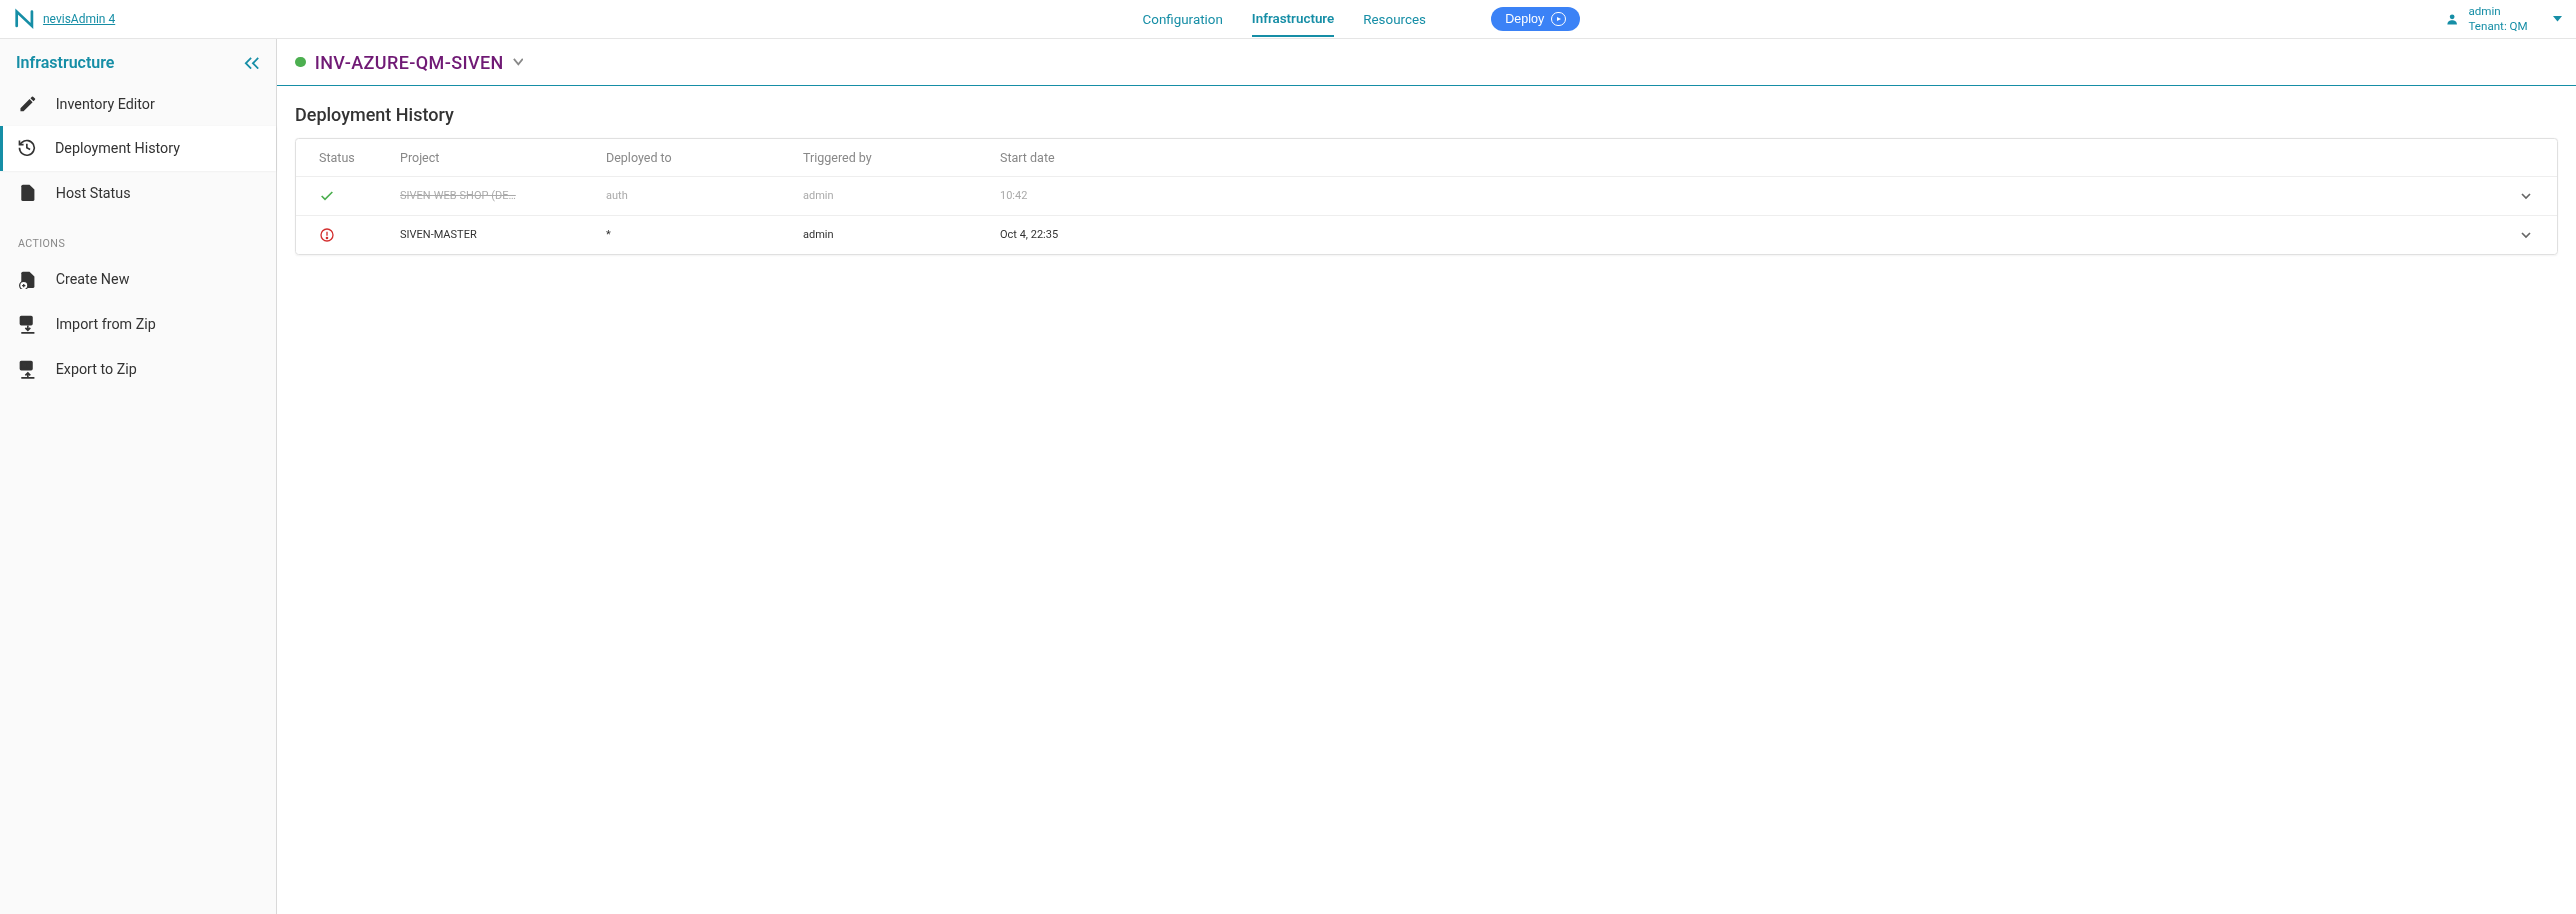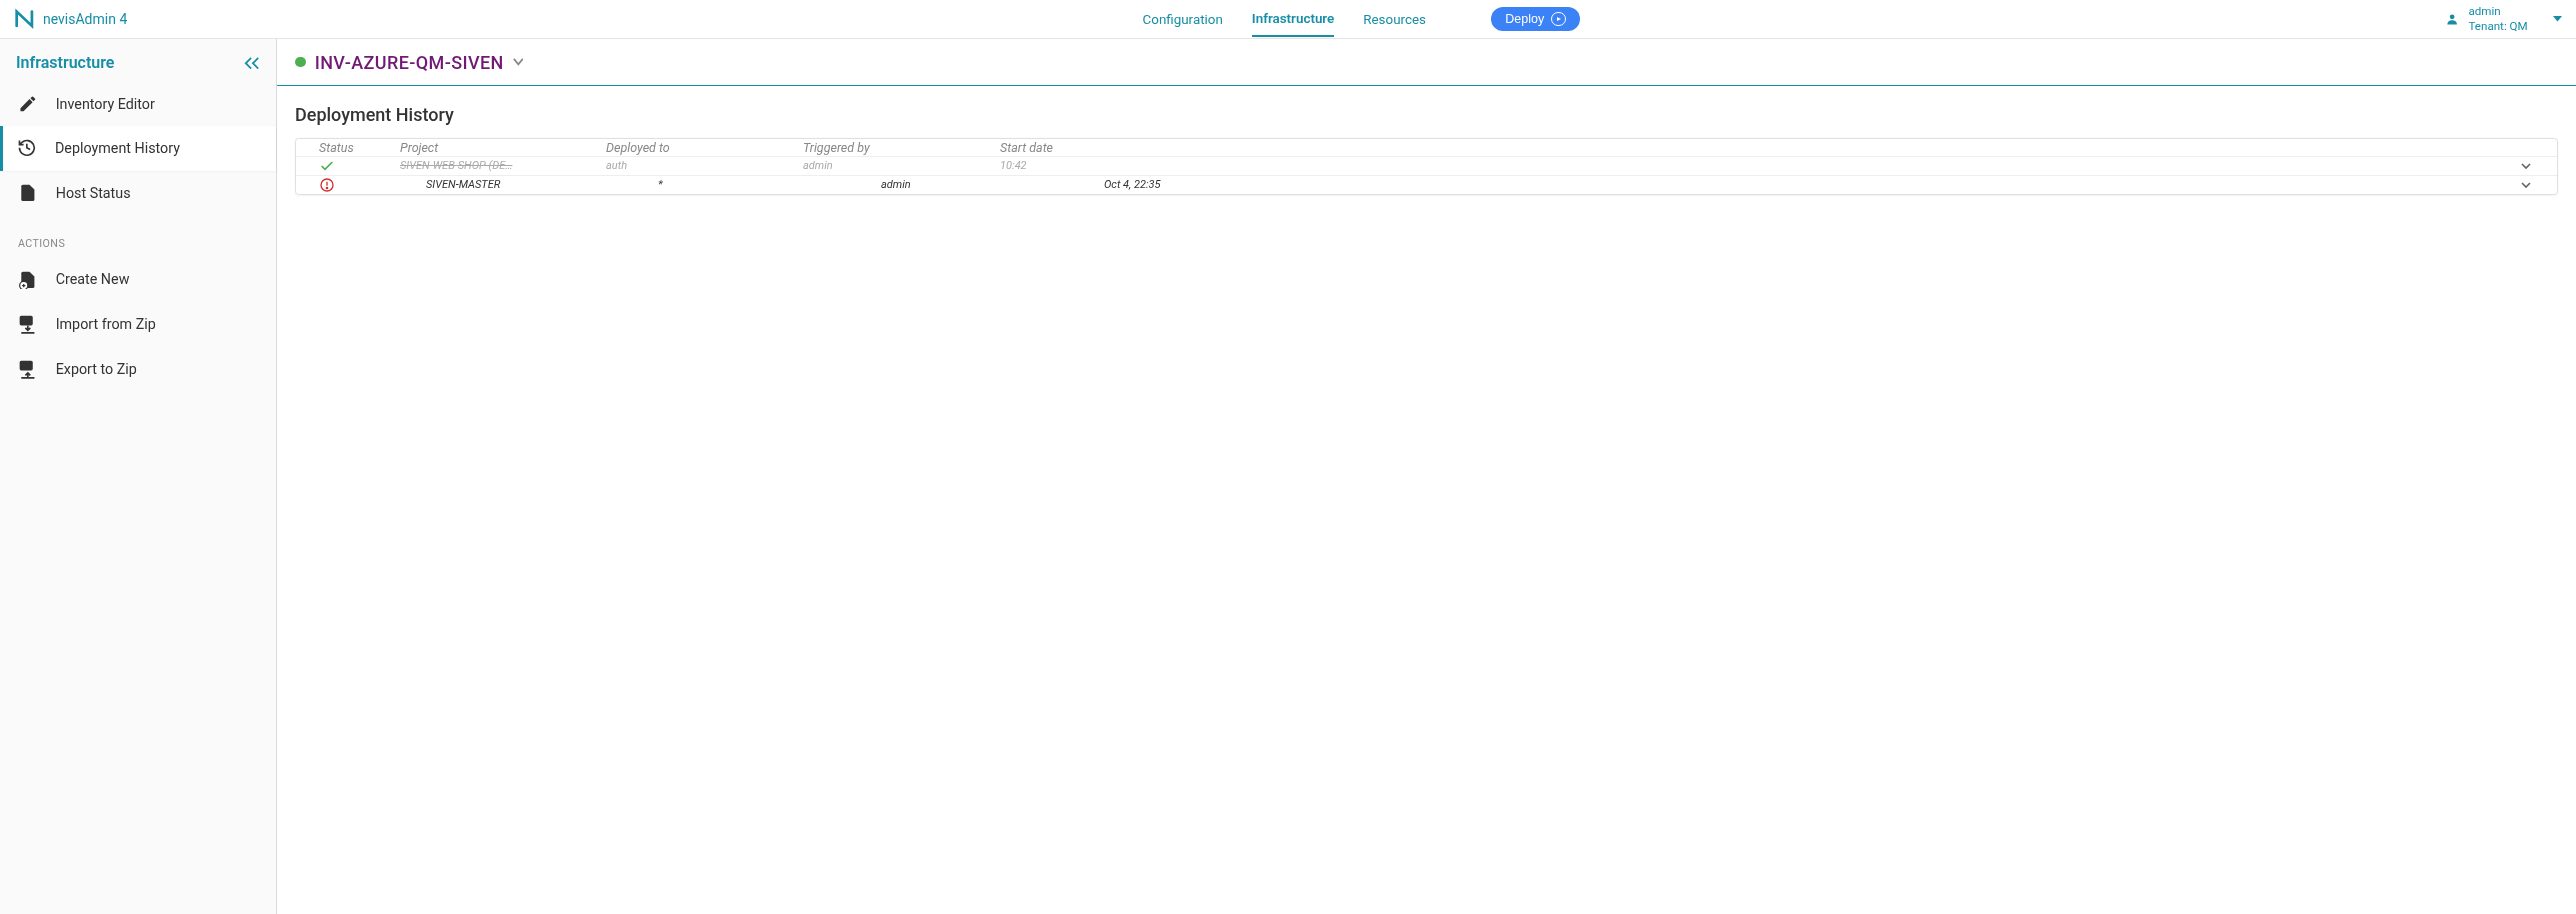--- a/index.html
+++ b/index.html
@@ -2,21 +2,21 @@
 <html style="font-size:14.3px"><head>
 <meta charset="utf-8">
 <style>
 * { box-sizing: border-box; margin: 0; padding: 0; }
 body { font-family: -apple-system, BlinkMacSystemFont, "Segoe UI", Roboto, sans-serif; background: #fff; color: #333; }
 
 
 .header { display: flex; align-items: center; height: 39px; padding: 0 14.3px; border-bottom: 0.9px solid #e5e5e5; }
 .logo-wrap { display: flex; align-items: center; gap: 7.2px; width: 263px; }
 .logo-icon { width: 21.5px; height: 21.5px; }
-.logo-text { color: #168EA6; font-size: 14px; }
+.logo-text { color: #168EA6; font-size: 12px; text-decoration: underline; }
 .top-nav { flex: 1; display: flex; justify-content: center; gap: 29px; align-items: center; }
 .nav-link { color: #168EA6; font-size: 13.4px; text-decoration: none; padding: 9px 0; cursor: pointer; }
 .nav-link.active { font-weight: 600; border-bottom: 2.7px solid #168EA6; }
 .deploy-btn { background: #3b82f6; color: #fff; border: none; border-radius: 12.5px; padding: 4.5px 14.3px; font-size: 12.5px; display: flex; align-items: center; gap: 7.2px; cursor: pointer; margin-left: 36px; }
 .deploy-btn .play-circle { width: 14.3px; height: 14.3px; border: 1.8px solid #fff; border-radius: 50%; display: flex; align-items: center; justify-content: center; }
 .deploy-btn .play-circle::after { content: ""; border-left: 4.5px solid #fff; border-top: 2.7px solid transparent; border-bottom: 2.7px solid transparent; margin-left: 1.8px; }
 .user-area { display: flex; align-items: center; gap: 9px; color: #168EA6; font-size: 11.6px; }
 .user-area .user-icon { width: 14.3px; height: 14.3px; }
 .user-text { line-height: 1.3; }
 .dropdown-caret { margin-left: 16px; cursor: pointer; }
@@ -33,24 +33,24 @@
 .side-section-label { font-size: 10.7px; letter-spacing: 0.4px; color: #888; padding: 21.5px 18px 7.2px; }
 
 
 .main { flex: 1; display: flex; flex-direction: column; overflow: hidden; }
 .inventory-bar { display: flex; align-items: center; gap: 9px; padding: 12.5px 18px; border-bottom: 1.8px solid #168EA6; }
 .status-dot { width: 10.7px; height: 10.7px; border-radius: 50%; background: #4CAF50; }
 .inventory-name { font-size: 18px; font-weight: 500; letter-spacing: 0.4px; color: #701a75; }
 .inv-caret { color: #888; cursor: pointer; }
 .page-title { font-size: 18px; font-weight: 500; padding: 18px 18px 12.5px; color: #333; }
 .table-card { margin: 0 18px; border: 0.9px solid #e0e0e0; border-radius: 3.6px; box-shadow: 0 0.9px 1.8px rgba(0,0,0,0.05); overflow: hidden; }
-.table-row { display: grid; grid-template-columns: 81px 206px 197px 197px 1fr 54px; align-items: center; padding: 1px 23px; border-bottom: 0.9px solid #eee; font-style: italic; }
+.table-row { display: grid; grid-template-columns: 81px 206px 197px 197px 1fr 54px; align-items: center; padding: 11px 23px; border-bottom: 0.9px solid #eee; }
 .table-row.header-row { color: #888; font-size: 12.5px; }
 .table-row.data-row { font-size: 11px; color: #333; }
-.table-row:last-child { border-bottom: none; gap: 26px; }
+.table-row:last-child { border-bottom: none; }
 .status-cell { display: flex; align-items: center; }
 .check-icon { color: #4CAF50; width: 16px; height: 16px; }
 .error-icon { color: #D32F2F; width: 16px; height: 16px; }
 .strikethrough { text-decoration: line-through; color: #aaa; }
 .muted { color: #aaa; }
 .expand-cell { display: flex; justify-content: flex-end; }
 .expand-icon { color: #666; cursor: pointer; width: 16px; height: 16px; }
 .project-cell { white-space: nowrap; overflow: hidden; text-overflow: ellipsis; padding-right: 9px; }
 </style>
 </head>

